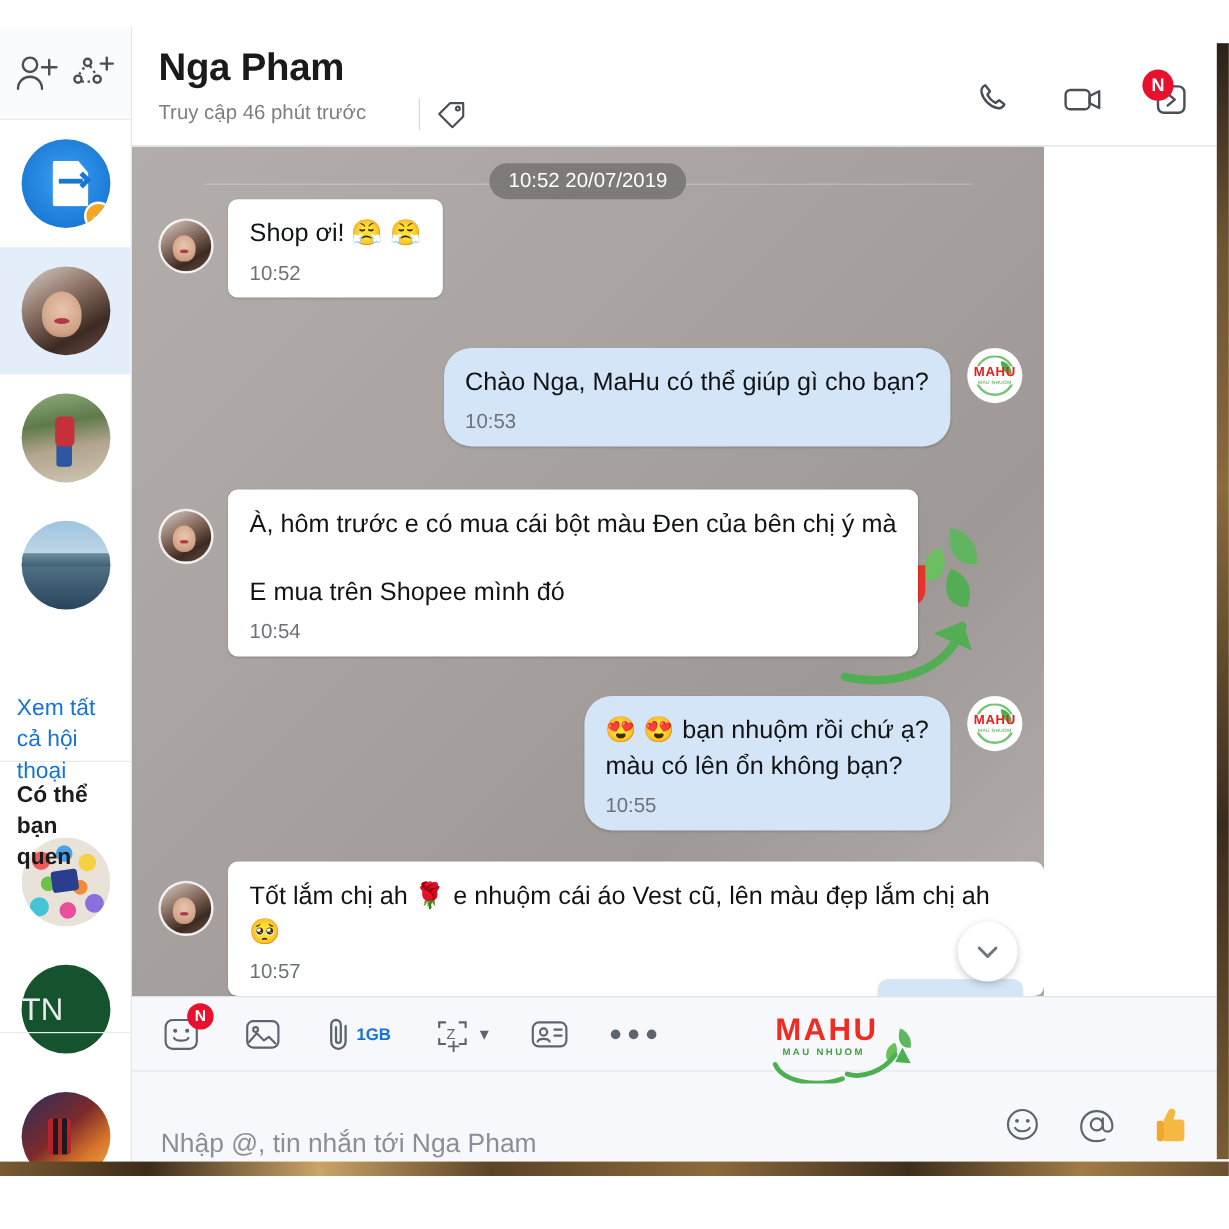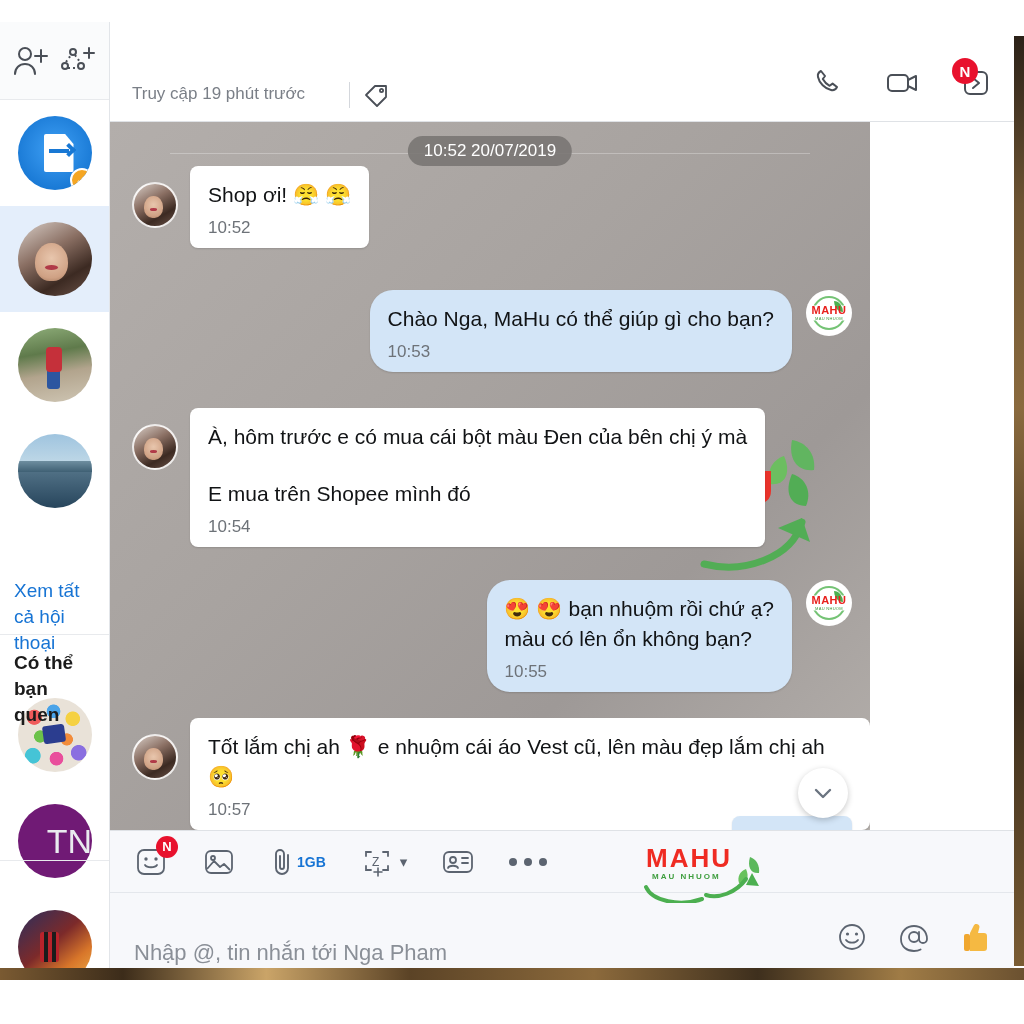--- a/index.html
+++ b/index.html
@@ -122,22 +122,22 @@
     radial-gradient(circle at 52% 82%, #e94e9c 0 9%, transparent 10%),
     radial-gradient(circle at 82% 74%, #8a6fe0 0 9%, transparent 10%),
     #e9e2d8;
   }
   .av-balls::after {
     content:""; position:absolute; left:34%; top:36%; width:30%; height:24%;
     background:#2b3d8f; border-radius:3px; transform: rotate(-8deg);
   }
 
   .av-tn {
-    background:#701a75; color:#e9ebef; font-size: 34px; font-weight: 400;
-    display:flex; align-items:center; justify-content:flex-end;
+    background:#14532d; color:#e9ebef; font-size: 26px; font-weight: 400;
+    display:flex; align-items:center; justify-content:flex-start;
     font-family:"Liberation Sans", sans-serif;
   }
 
   .av-player { background: linear-gradient(140deg,#2a2f5e 0%,#7c2a2a 45%,#d8762a 72%,#f0b24a 100%); }
   .av-player::after {
     content:""; position:absolute; left:30%; top:30%; width:26%; height:40%;
     background: repeating-linear-gradient(90deg,#b8232b 0 4px,#1b1b1b 4px 8px);
     border-radius:3px;
   }
 
@@ -376,21 +376,22 @@
         <div class="avatar-lg av-player"></div>
       </div>
     </div>
 
     <div class="sb-divider2"></div>
 
     <div class="sb-more">Xem thêm</div>
   </div>
 
   <div class="chat-header">
-    <div class="peer-status">Truy cập 19 phút trước</div>
+    <div class="peer-name">Nga Pham</div>
+    <div class="peer-status">Truy cập 46 phút trước</div>
     <div class="status-sep"></div>
 
     <span class="tag-icon">
       <svg width="30" height="30" viewBox="0 0 30 30" fill="none" stroke="#4a4f57" stroke-width="1.8">
         <path d="M4 15 13 6h11v11l-9 9z" stroke-linejoin="round"></path>
         <circle cx="19.5" cy="10.5" r="1.6"></circle>
       </svg>
     </span>
 
     <div class="header-actions">

